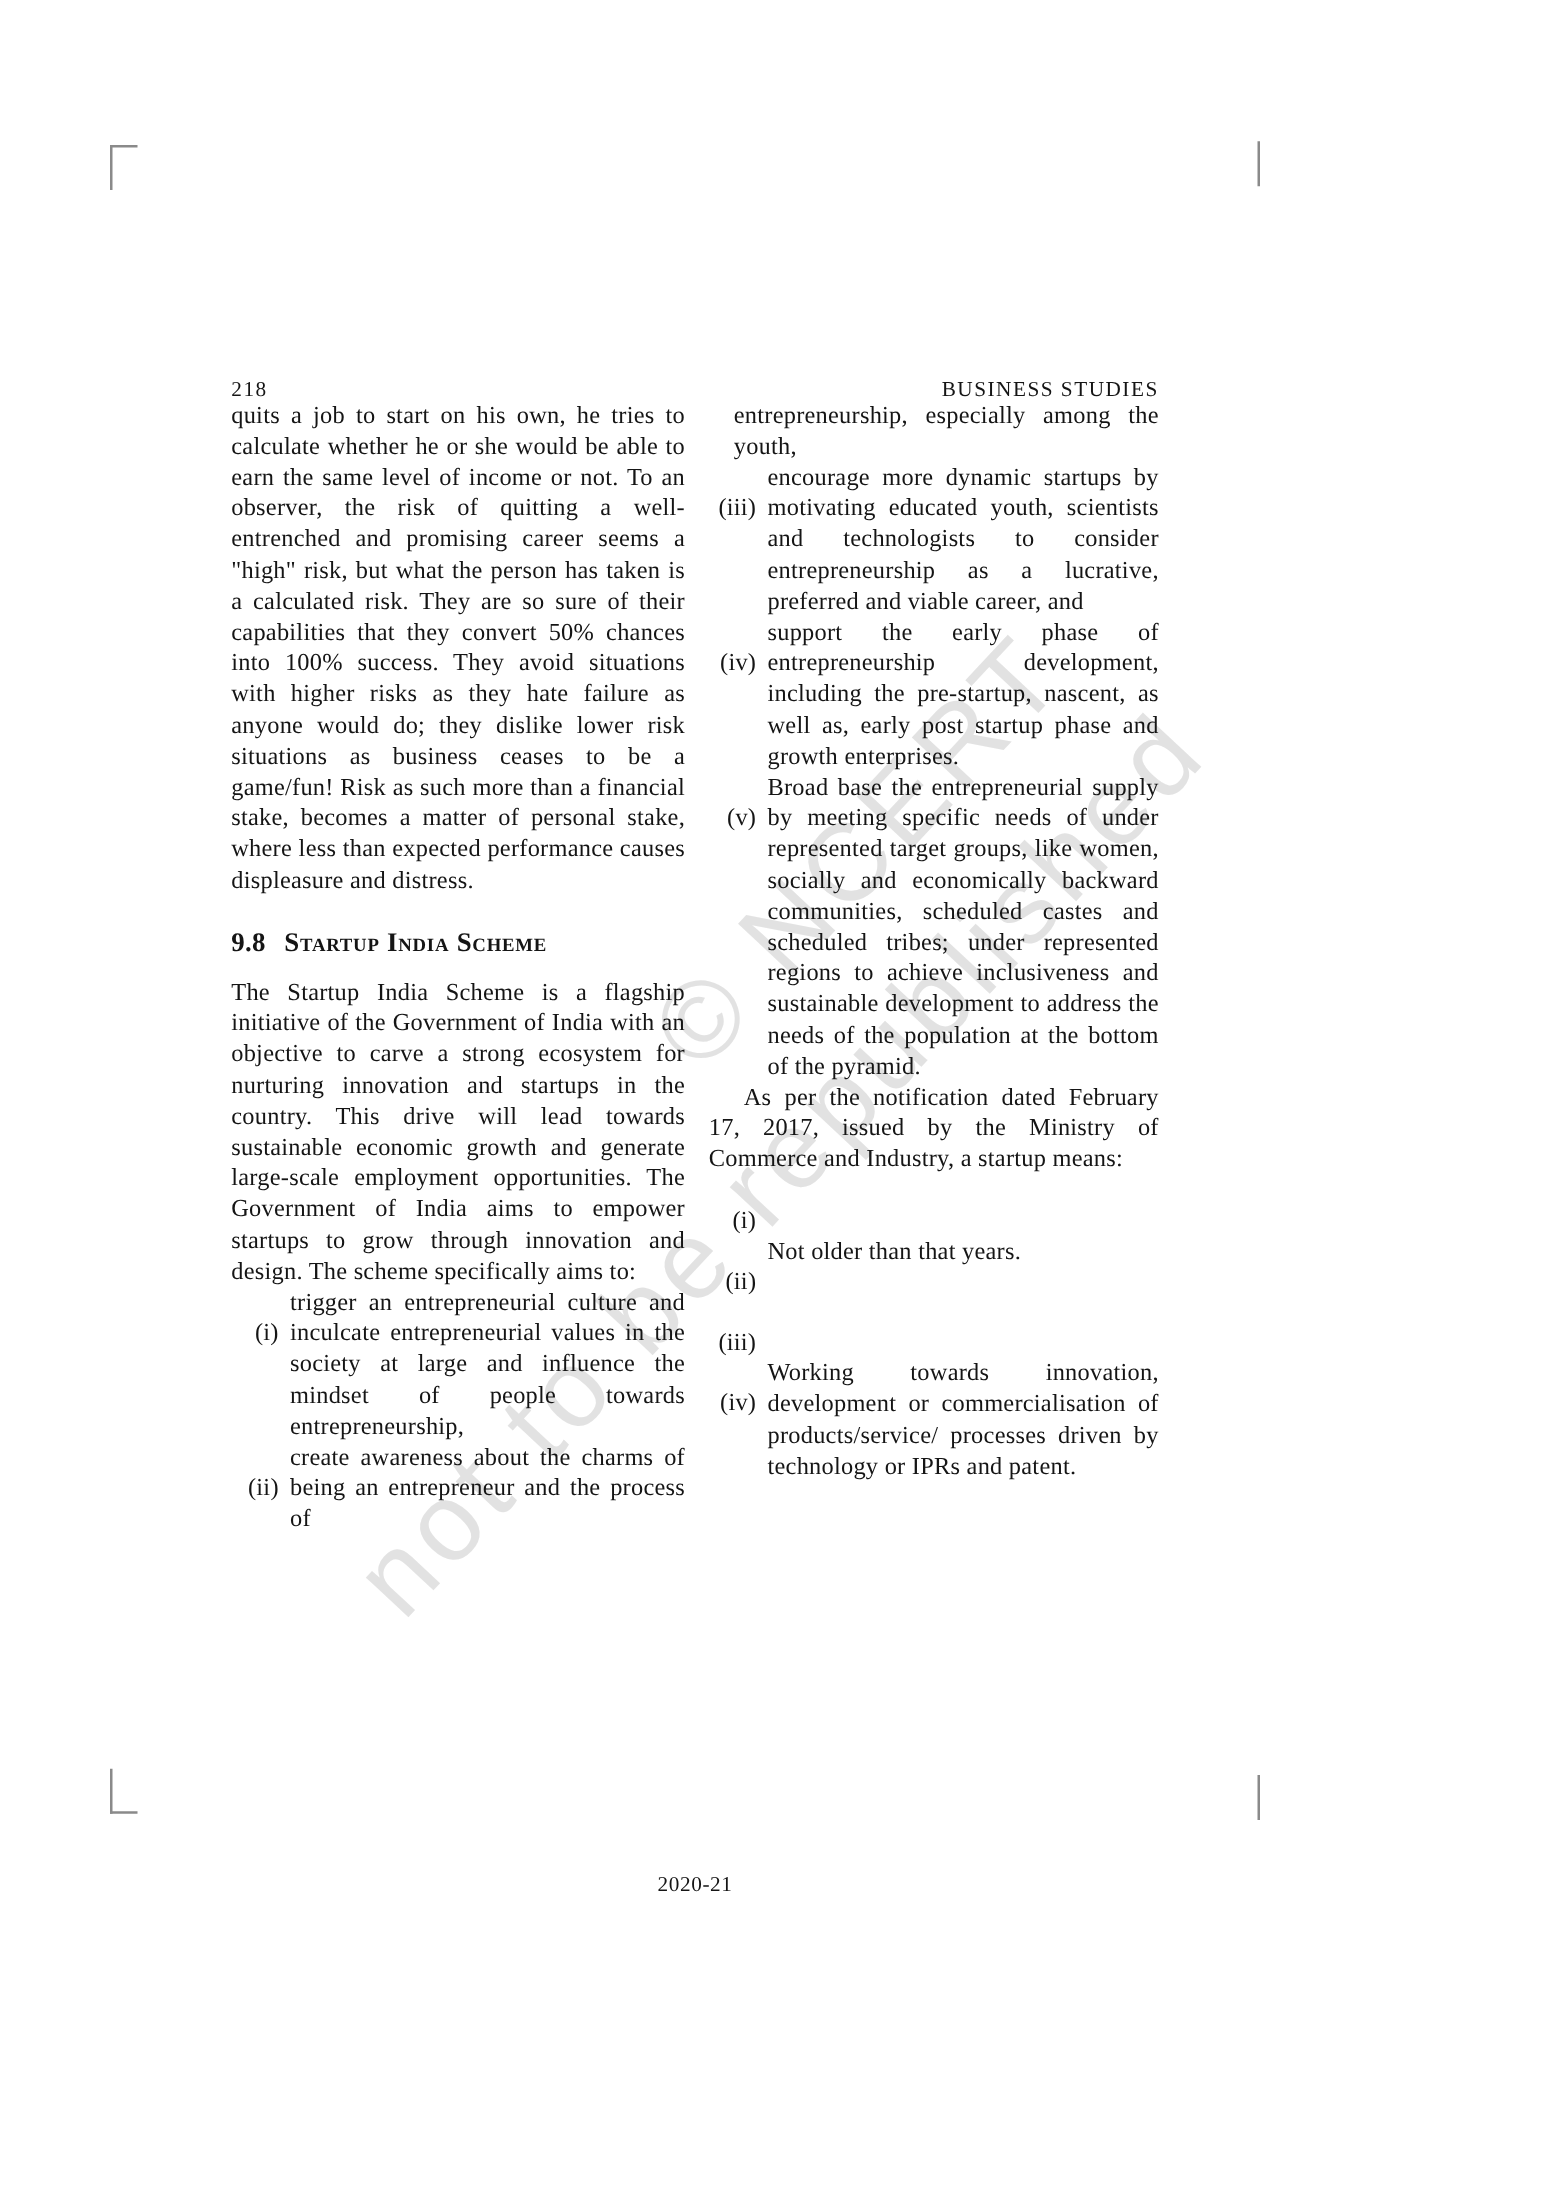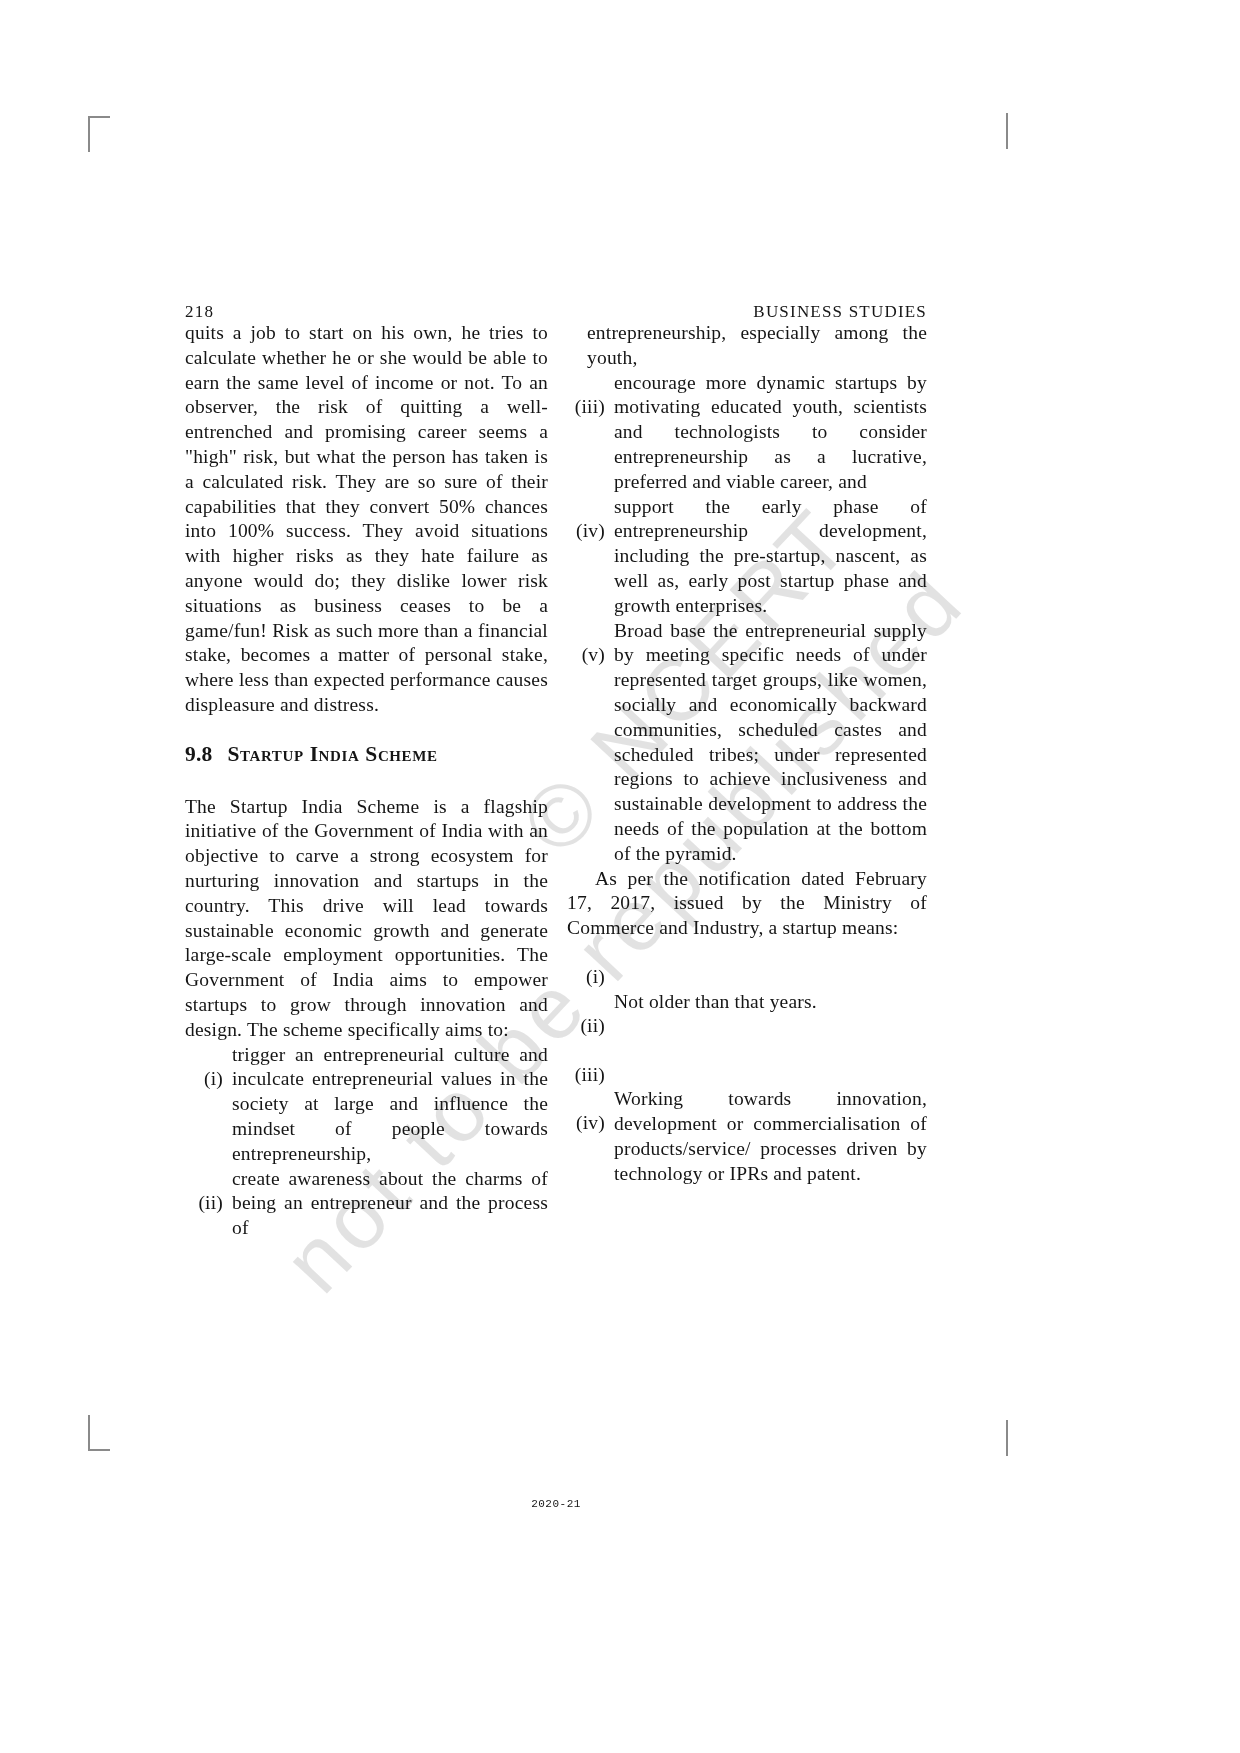--- a/index.html
+++ b/index.html
@@ -61,21 +61,21 @@
     z-index: 2;
   }
   .col-left  { left: 185px; width: 363px; }
   .col-right { left: 567px; width: 360px; }
 
   .body-para { text-align: justify; }
   .indent-first { text-indent: 28px; }
 
   .section-heading {
     margin-top: 24px;
-    margin-bottom: 28px;
+    margin-bottom: 16px;
     font-size: 21.5px;
     font-weight: bold;
     text-align: right;
     letter-spacing: 0.2px;
     display: flex;
     gap: 15px;
     align-items: baseline;
   }
   .sec-title { font-variant: small-caps; letter-spacing: 0.6px; }
 
@@ -93,24 +93,23 @@
   }
   .cont-block { margin-left: 20px; text-align: justify; }
 
   
   .footer {
     position: absolute;
     left: 185px;
     top: 1498px;
     width: 742px;
     text-align: center;
-    font-size: 11px;
+    font-size: 17px;
     letter-spacing: 0.5px;
     z-index: 2;
-    font-family: Liberation Mono, monospace;
   }
 </style>
 </head>
 <body>
 
 <div class="page">
 
   <div class="crop crop-v" style="left:88px; top:116px;"></div>
   <div class="crop crop-h" style="left:88px; top:116px;"></div>
   <div class="crop crop-v" style="left:1006px; top:113px;"></div>

